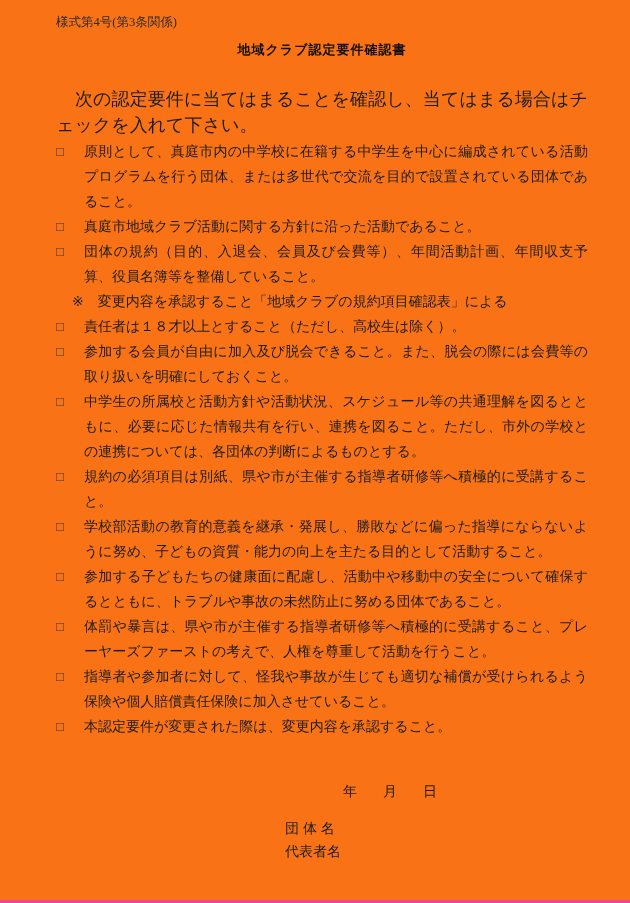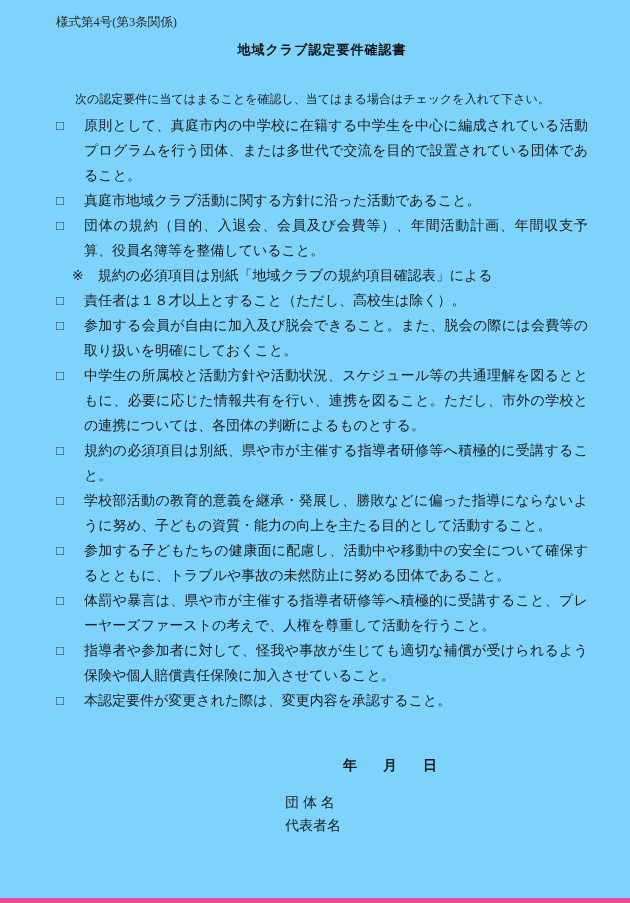--- a/index.html
+++ b/index.html
@@ -5,46 +5,46 @@
   html, body {
     margin: 0;
     padding: 0;
     background: #f4f4f4;
   }
   .page {
     position: relative;
     width: 630px;
     height: 903px;
     margin: 0 auto;
-    background: #7dd3fc;
+    background: #f97316;
     box-sizing: border-box;
     padding: 14px 42px 0 56px;
     color: #1c1c1c;
     font-family: "Liberation Sans", "DejaVu Sans", sans-serif;
     overflow: hidden;
-    border-bottom: 5px solid #ec4899;
+    border-bottom: 3px solid #ec4899;
   }
   .form-number {
     font-family: "Liberation Serif", "DejaVu Serif", serif;
     font-size: 12.5px;
     line-height: 16px;
     color: #2a2a2a;
   }
   .doc-title {
     margin: 8px 0 0 0;
     font-size: 13px;
     font-weight: bold;
     line-height: 24px;
     text-align: center;
     letter-spacing: 1px;
     color: #111;
   }
   .intro {
     margin: 24px 0 0 0;
-    font-size: 12px;
+    font-size: 18px;
     line-height: 26px;
     text-indent: 19px;
     text-align: justify;
   }
   .items {
     margin-top: 1px;
   }
   .item {
     display: flex;
     align-items: flex-start;
@@ -66,21 +66,20 @@
     font-size: 14px;
     line-height: 25px;
     margin-left: 16px;
   }
   .date-line {
     margin-top: 40px;
     margin-left: 287px;
     font-size: 14px;
     line-height: 25px;
     letter-spacing: 6px;
-    font-weight: bold;
   }
   .signature {
     margin-top: 13px;
     margin-left: 229px;
     font-size: 14px;
     line-height: 23px;
   }
 </style>
 </head>
 <body>
@@ -98,21 +97,21 @@
         <div class="item-text">原則として、真庭市内の中学校に在籍する中学生を中心に編成されている活動プログラムを行う団体、または多世代で交流を目的で設置されている団体であること。</div>
       </div>
       <div class="item">
         <span class="checkbox">□</span>
         <div class="item-text">真庭市地域クラブ活動に関する方針に沿った活動であること。</div>
       </div>
       <div class="item">
         <span class="checkbox">□</span>
         <div class="item-text">団体の規約（目的、入退会、会員及び会費等）、年間活動計画、年間収支予算、役員名簿等を整備していること。</div>
       </div>
-      <div class="item-note">※　規約の必須項目は別紙「地域クラブの規約項目確認表」による</div>
+      <div class="item-note">※　変更内容を承認すること「地域クラブの規約項目確認表」による</div>
       <div class="item">
         <span class="checkbox">□</span>
         <div class="item-text">責任者は１８才以上とすること（ただし、高校生は除く）。</div>
       </div>
       <div class="item">
         <span class="checkbox">□</span>
         <div class="item-text">参加する会員が自由に加入及び脱会できること。また、脱会の際には会費等の取り扱いを明確にしておくこと。</div>
       </div>
       <div class="item">
         <span class="checkbox">□</span>

